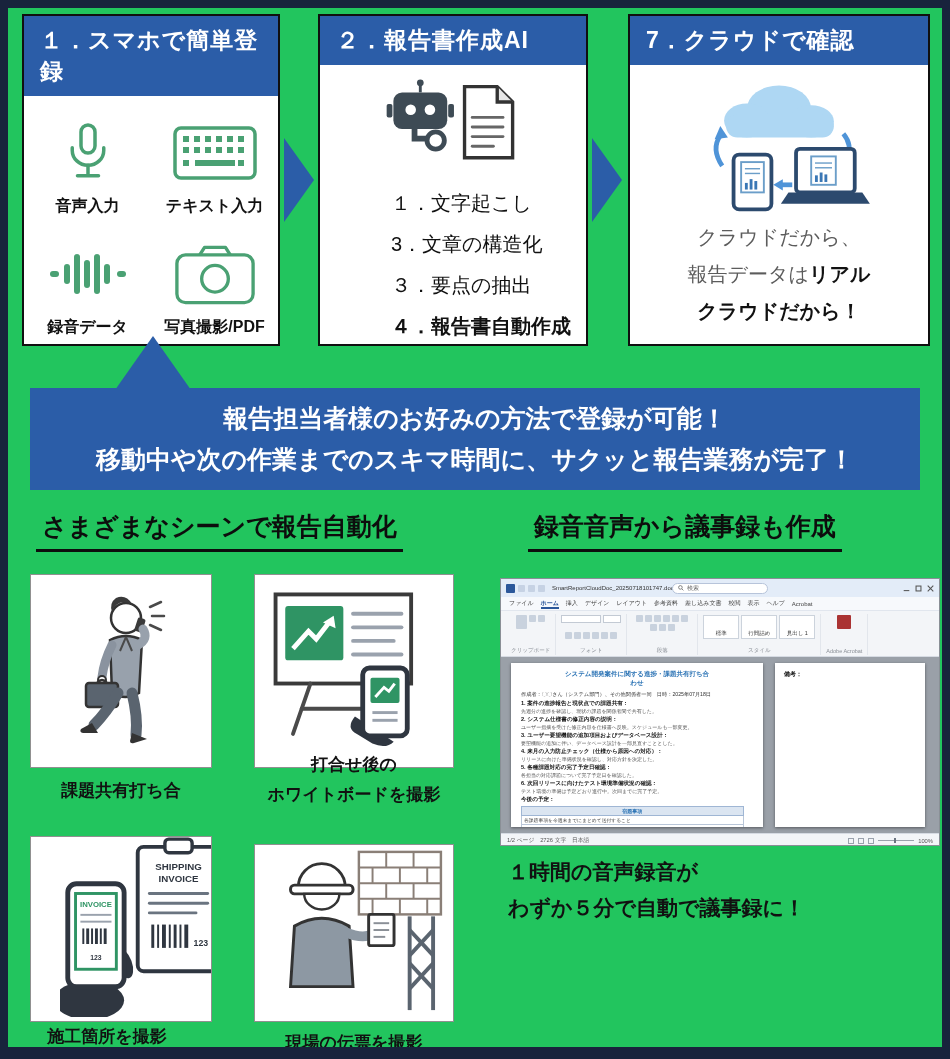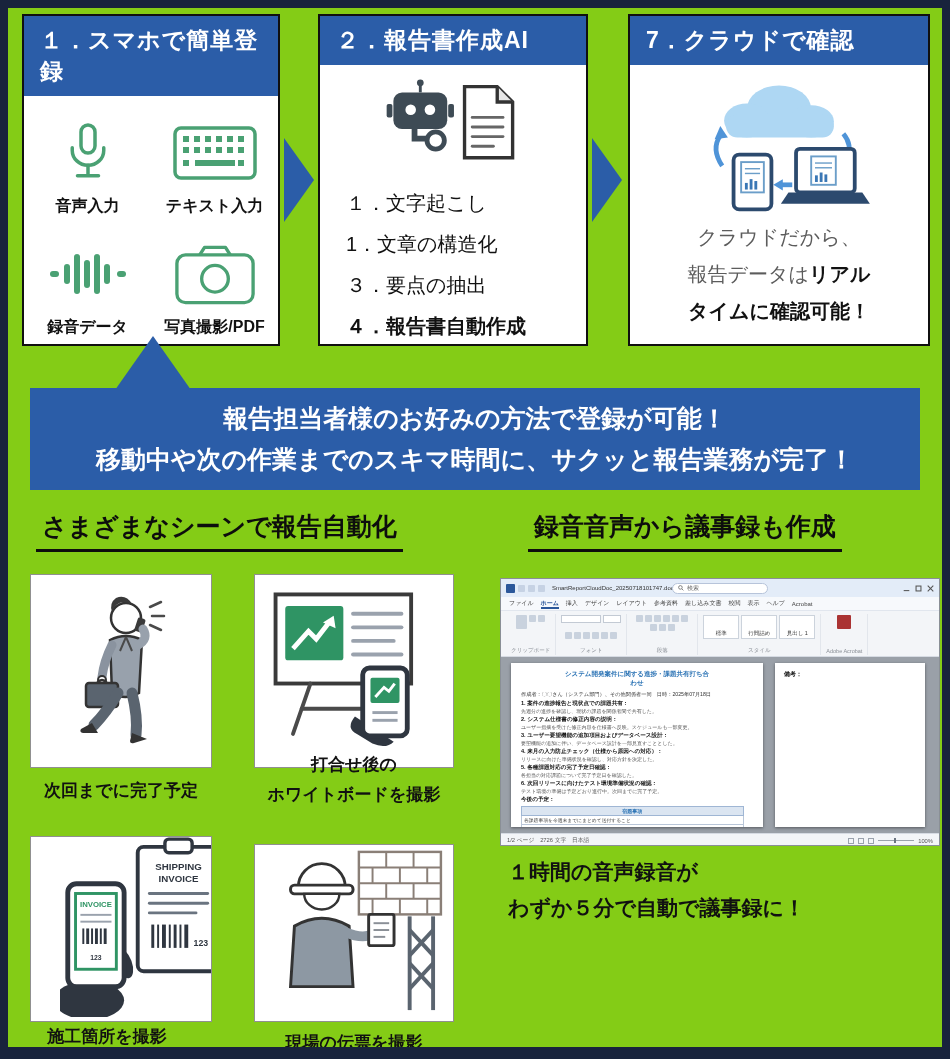--- a/index.html
+++ b/index.html
@@ -1,38 +1,38 @@
 <!DOCTYPE html>
 <html><head>
 <meta charset="utf-8">
 <style>
   * { margin:0; padding:0; box-sizing:border-box; }
   html,body { width:950px; height:1059px; overflow:hidden; }
   body { background:#18233c; font-family:"Liberation Sans","DejaVu Sans",sans-serif; }
   .frame { position:relative; width:950px; height:1059px; background:#18233c; }
-  .canvas { position:absolute; left:8px; top:8px; width:934px; height:1039px; background:#84cc16; overflow:hidden; }
+  .canvas { position:absolute; left:8px; top:8px; width:934px; height:1039px; background:#22c55e; overflow:hidden; }
 
   
   .step-box { position:absolute; top:6px; height:332px; background:#fff; border:2px solid #101010; }
   .step-box.b1 { left:14px;  width:258px; }
   .step-box.b2 { left:310px; width:270px; }
   .step-box.b3 { left:620px; width:302px; }
   .step-header { background:#2b5da8; color:#fff; font-weight:bold; font-size:23px; padding:9px 0 9px 16px; letter-spacing:1px; }
   .big-arrow { position:absolute; top:126px; }
   .big-arrow.a1 { left:276px; }
   .big-arrow.a2 { left:584px; }
 
   .step1-grid { display:grid; grid-template-columns:1fr 1fr; row-gap:22px; padding-top:22px; }
   .in-cell { display:flex; flex-direction:column; align-items:center; gap:8px; }
   .in-cell .icon-box { height:70px; display:flex; align-items:center; justify-content:center; }
   .in-label { font-weight:bold; font-size:16px; color:#111; }
 
   .robot-row { display:flex; justify-content:center; padding-top:12px; }
   .ai-list { padding:6px 0 0 26px; font-size:20px; color:#111; }
-  .ai-list div { line-height:2.05; }
+  .ai-list div { line-height:2.05;margin-left:45px; }
   .ai-list .last { font-weight:bold; }
 
   .cloud-row { display:flex; justify-content:center; padding-top:10px; }
   .cloud-caption { text-align:center; font-size:20px; color:#5c5c5c; line-height:1.85; margin-top:2px; }
   .cloud-caption .bd { font-weight:bold; color:#111; }
 
   
   .tail { position:absolute; left:95px; top:328px; }
   .banner { position:absolute; left:22px; top:380px; width:890px; height:102px; background:#2b5da8;
             color:#fff; font-weight:bold; font-size:25px; display:flex; flex-direction:column;
@@ -202,21 +202,21 @@
           <g stroke="#666" stroke-width="3" stroke-linecap="round">
             <line x1="100" y1="42" x2="132" y2="42"></line>
             <line x1="100" y1="52" x2="132" y2="52"></line>
             <line x1="100" y1="62" x2="132" y2="62"></line>
             <line x1="100" y1="72" x2="122" y2="72"></line>
           </g>
         </svg>
       </div>
       <div class="ai-list">
         <div>１．文字起こし</div>
-        <div>1．文章の構造化</div>
+        <div>3．文章の構造化</div>
         <div>３．要点の抽出</div>
         <div class="last">４．報告書自動作成</div>
       </div>
     </section>
 
     <span class="big-arrow a2">
       <svg width="30" height="92" viewBox="0 0 30 92">
           <polygon points="0,4 30,46 0,88" fill="#2b5da8"></polygon>
         </svg>
     </span>
@@ -258,21 +258,21 @@
             <rect x="138" y="106" width="3" height="7"></rect>
               <rect x="143" y="103" width="3" height="10"></rect>
               <rect x="148" y="105" width="3" height="8"></rect>
           </g>
           <path d="M110 124 h78 l8 12 h-94 z" fill="#2c4a6e"></path>
         </svg>
       </div>
       <div class="cloud-caption">
         <div><span>クラウドだから、</span></div>
         <div><span>報告データは</span><span class="bd">リアル</span></div>
-        <div class="bd">タイムに確認可能！</div>
+        <div class="bd">クラウドだから！</div>
       </div>
     </section>
 
     <span class="tail">
       <svg width="100" height="54" viewBox="0 0 100 54">
           <polygon points="12,54 88,54 50,0" fill="#2b5da8"></polygon>
         </svg>
     </span>
     <div class="banner">
       <div>報告担当者様のお好みの方法で登録が可能！</div>
@@ -301,21 +301,21 @@
           <rect x="40" y="98" width="32" height="24" rx="3" fill="#5a646f" stroke="#333" stroke-width="2.5"></rect>
           <path d="M51 98 q5 -6 10 0" stroke="#333" stroke-width="2.5" fill="none"></path>
           <path d="M72 108 Q60 128 48 140" stroke="#5a646f" stroke-width="11" fill="none" stroke-linecap="round"></path>
           <path d="M86 108 Q92 132 90 150" stroke="#5a646f" stroke-width="11" fill="none" stroke-linecap="round"></path>
           <path d="M46 138 l-11 6 q-2 3 2 4 l15 0 z" fill="#333"></path>
           <path d="M86 148 l-2 8 q0 3 4 2 l13 -4 z" fill="#333"></path>
         </svg>
       </span>
     </div>
     <div class="scene-caption cap-a">
-      <span>次回までに完了予定</span>
+      <span>課題共有打ち合</span>
     </div>
 
     <div class="scene-card card-b">
       <span>
         <svg width="184" height="168" viewBox="0 0 190 170">
           <rect x="14" y="8" width="140" height="92" fill="#fff" stroke="#3a3a3a" stroke-width="4"></rect>
           <rect x="24" y="20" width="60" height="56" rx="3" fill="#2f9464"></rect>
           <path d="M32 64 L48 46 L56 54 L70 36" stroke="#fff" stroke-width="5" fill="none"></path>
           <polygon points="74,30 76,43 63,37" fill="#fff"></polygon>
           <g stroke="#9aa2ad" stroke-width="4" stroke-linecap="round">

